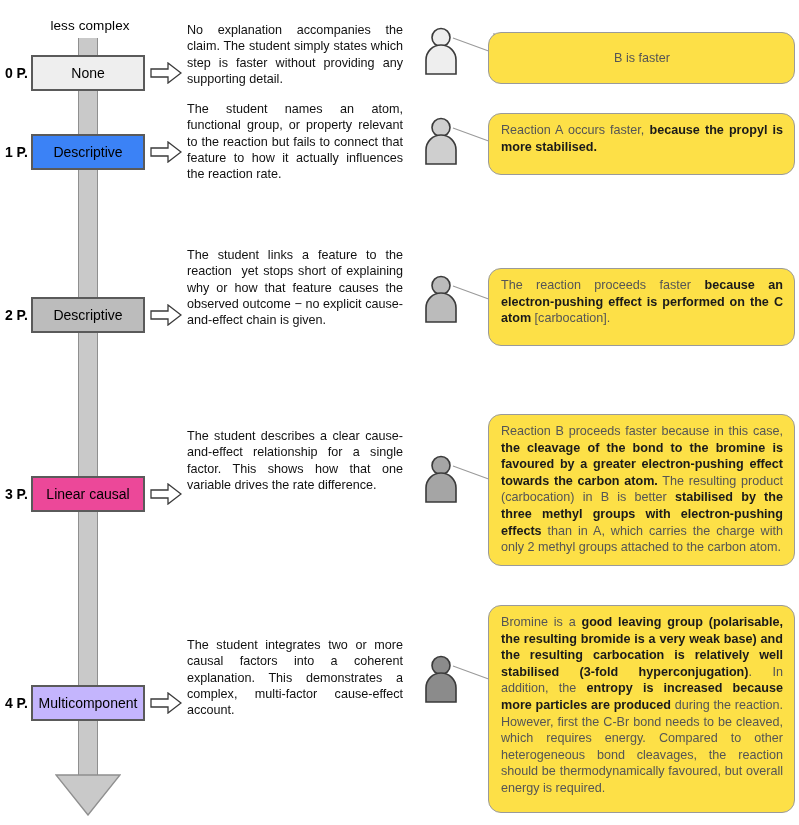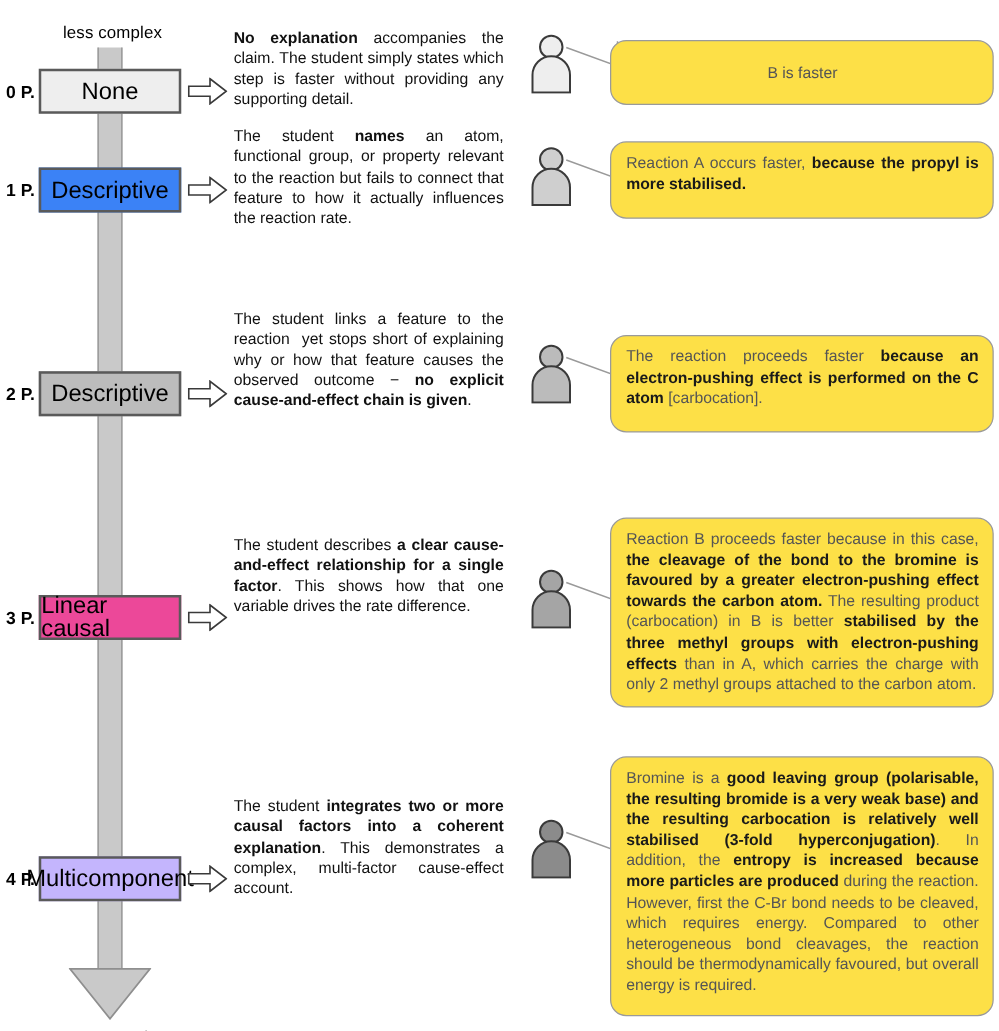--- a/index.html
+++ b/index.html
@@ -52,21 +52,21 @@
   
   .stage {
     position: absolute;
     left: 31px;
     width: 114px;
     height: 36px;
     border: 2px solid #5a5a5a;
     display: flex;
     align-items: center;
     justify-content: center;
-    font-size: 19px;
+    font-size: 14px;
     color: #000;
     line-height: 1;
   }
   .stage-label {
     position: absolute;
     left: 0;
     width: 28px;
     text-align: right;
     font-size: 14px;
     font-weight: bold;
@@ -83,21 +83,21 @@
   .descr {
     position: absolute;
     left: 187px;
     width: 216px;
     font-size: 12.6px;
     line-height: 1.30;
     text-align: justify;
     text-justify: inter-word;
     color: #111;
   }
-  .descr b { font-weight: bold; }
+  .descr b { font-weight: normal; }
 
   
   .person {
     position: absolute;
     width: 34px;
     height: 48px;
   }
   .bubble {
     position: absolute;
     border: 1px solid #9a9a9a;

